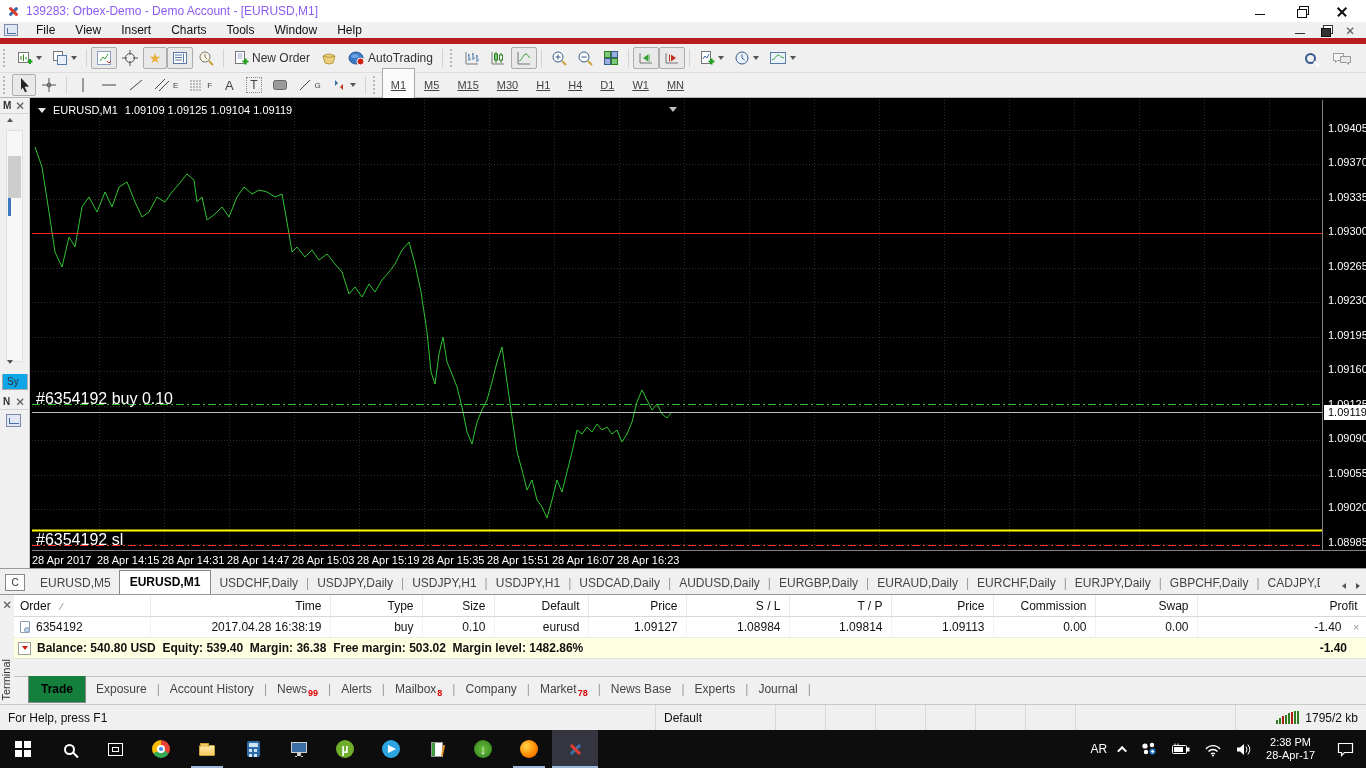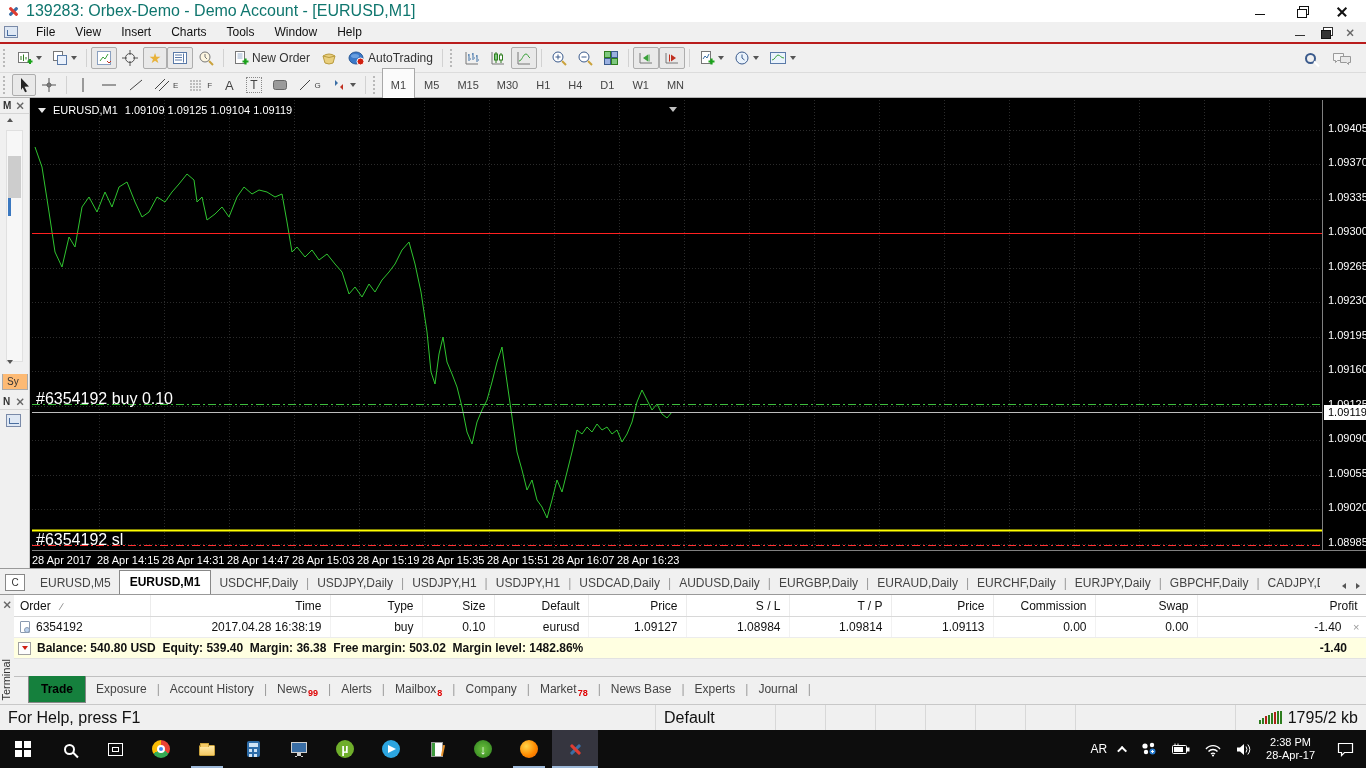--- a/index.html
+++ b/index.html
@@ -4,68 +4,68 @@
 <style>
   * { box-sizing:border-box; margin:0; padding:0; }
   html,body { width:1366px; height:768px; overflow:hidden; font-family:"Liberation Sans",sans-serif; font-size:12px; color:#222; background:#000; }
 
   
   .titlebar { height:22px; background:#fff; display:flex; align-items:center; padding:0 6px; }
   .app-logo { width:14px; height:14px; position:relative; margin-right:6px; }
   .app-logo i, .mt4-glyph i { position:absolute; left:2px; top:6px; width:11px; height:3px; border-radius:1px; }
   .app-logo i.r, .mt4-glyph i.r { background:#e03c31; transform:rotate(45deg); }
   .app-logo i.b, .mt4-glyph i.b { background:#3a6ea5; transform:rotate(-45deg); }
-  .title-text { font-size:16px; color:#0f766e; }
+  .title-text { font-size:12px; color:#8b5cf6; }
   .win-controls { margin-left:auto; display:flex; align-items:center; gap:28px; padding-right:12px; }
   .wc { width:14px; height:12px; position:relative; cursor:default; }
   .wc-min::after { content:""; position:absolute; left:2px; right:2px; bottom:2px; height:1px; background:#111; }
   .wc-restore::before { content:""; position:absolute; left:4px; top:1px; width:8px; height:7px; border:1px solid #111; background:#fff; }
   .wc-restore::after { content:""; position:absolute; left:2px; top:4px; width:8px; height:7px; border:1px solid #111; background:#fff; }
   .xicon { position:relative; width:11px; height:11px; display:inline-block; }
   .xicon::before, .xicon::after { content:""; position:absolute; left:-1px; top:5px; width:12px; height:1.6px; background:#111; }
   .xicon::before { transform:rotate(45deg); } .xicon::after { transform:rotate(-45deg); }
   .xicon.small { transform:scale(.7); } .xicon.gray::before,.xicon.gray::after { background:#666; }
 
   
-  .menubar { height:22px; background:#f0f0f0; display:flex; align-items:center; border-bottom:2px solid #b91c1c; }
+  .menubar { height:22px; background:#f0f0f0; display:flex; align-items:center; border-bottom:6px solid #b91c1c; }
   .menu-chart-icon { width:14px; height:12px; border:1px solid #7a8aa8; background:#dfe8f4; margin:0 8px 0 4px; position:relative; }
   .menu-chart-icon::after { content:""; position:absolute; left:2px; top:3px; width:8px; height:5px; border-bottom:1px solid #4a6ea0; border-left:1px solid #4a6ea0; }
   .menu-item { padding:3px 10px; color:#111; }
   .child-controls { margin-left:auto; display:flex; gap:12px; padding-right:10px; align-items:center; }
   .wc.dark::after { background:#333; } .wc.dark::before { border-color:#333; }
 
   
   .toolbar { background:#f0f0f0; display:flex; align-items:center; }
   #toolbar1 { height:28px; }
   #toolbar2 { height:26px; border-top:1px solid #dcdcdc; border-bottom:1px solid #b5b5b5; }
   .grip { width:5px; height:18px; border-left:2px dotted #b9b9b9; margin:0 4px 0 3px; }
   .sep { width:1px; height:18px; background:#d2d2d2; margin:0 4px; }
   .tbtn { height:22px; min-width:24px; display:flex; align-items:center; justify-content:center; gap:3px; padding:0 4px; border:1px solid transparent; border-radius:2px; color:#333; white-space:nowrap; }
   .tbtn.pressed { background:#e9e9e9; border-color:#adadad; }
   .tbtn svg { display:block; }
-  .tf-btn { height:20px; padding:16px 8px; font-size:11px; color:#444; border:1px solid transparent; display:flex; align-items:center; }
+  .tf-btn { height:20px; padding:16px 8px; font-size:11px; color:#444; border:1px solid transparent; display:flex; align-items:center;text-decoration:underline; }
   .tf-btn.pressed { background:#fbfbfb; border-color:#a8a8a8; }
   .tri { width:0; height:0; display:inline-block; }
   .tri.down { border-left:3px solid transparent; border-right:3px solid transparent; border-top:4px solid #555; }
   .tri.up { border-left:3px solid transparent; border-right:3px solid transparent; border-bottom:4px solid #555; }
   .tri.left { border-top:3px solid transparent; border-bottom:3px solid transparent; border-right:4px solid #555; }
   .tri.right { border-top:3px solid transparent; border-bottom:3px solid transparent; border-left:4px solid #555; }
   .tool-glyph { font-size:12px; color:#444; }
   .toolbar-right { margin-left:auto; display:flex; gap:16px; padding-right:14px; align-items:center; }
 
   
   .main { display:flex; height:470px; background:#000; }
   .dock { width:30px; background:#f0f0f0; border-right:1px solid #c8c8c8; position:relative; font-size:10px; color:#333; flex:none; }
   .dock-header { height:16px; display:flex; align-items:center; justify-content:space-between; padding:0 3px; border-bottom:1px solid #d5d5d5; background:#f0f0f0; }
   .dock .scroll-up { position:absolute; top:20px; left:7px; }
   .dock .scroll-track { position:absolute; top:32px; left:6px; width:17px; height:232px; background:#f7f7f7; border:1px solid #e0e0e0; }
   .dock .scroll-thumb { position:absolute; top:25px; left:1px; width:13px; height:42px; background:#cdcdcd; }
   .dock .scroll-blue { position:absolute; top:42px; left:0px; width:3px; height:18px; background:#3b78c0; }
   .dock .scroll-down { position:absolute; top:262px; left:7px; }
-  .dock .sy-tab { position:absolute; top:276px; left:2px; width:26px; height:16px; background:#fdba74; border:1px solid #aaa; border-top:none; padding:2px 0 0 4px; }
+  .dock .sy-tab { position:absolute; top:276px; left:2px; width:26px; height:16px; background:#0ea5e9; border:1px solid #aaa; border-top:none; padding:2px 0 0 4px; }
   .dock .nav-header { position:absolute; top:296px; left:0; width:29px; }
   .dock .nav-icon { position:absolute; top:316px; left:6px; width:15px; height:13px; border:1px solid #7a8aa8; background:#dfe8f4; }
   .dock .nav-icon::after { content:""; position:absolute; left:2px; top:3px; width:9px; height:5px; border-bottom:1px solid #4a6ea0; border-left:1px solid #4a6ea0; }
 
   .chart-wrap { position:relative; flex:1; background:#000; }
   .plot { position:absolute; left:2px; top:2px; right:44px; height:448px; }
   .plot svg { position:absolute; left:0; top:0; }
   .chart-header { position:absolute; left:6px; top:4px; color:#fff; font-size:11px; display:flex; align-items:center; gap:7px; }
   .oct-tri { border-left:4px solid transparent; border-right:4px solid transparent; border-top:5px solid #e8e8e8; }
   .order-label { position:absolute; color:#fff; font-size:16px; white-space:nowrap; }
@@ -105,21 +105,21 @@
   .balance-text { white-space:pre; }
   .balance-profit { margin-left:auto; }
   .balance-filler { height:18px; background:#f0f0f0; border-top:1px solid #e2e2e2; }
   .terminal-tabs { position:absolute; left:14px; right:0; bottom:0; height:28px; background:#f0f0f0; border-top:1px solid #c0c0c0; display:flex; align-items:flex-start; padding-left:14px; }
   .t-tab { padding:5px 10px; color:#444; white-space:nowrap; }
   .t-tab.active { background:#15803d; border:1px solid #888; border-top:none; margin-top:-1px; font-weight:bold; color:#000; padding:6px 12px; }
   .t-sep { color:#999; padding:5px 0; }
   .badge { color:#e00000; font-size:9px; font-weight:bold; position:relative; top:3px; margin-left:1px; }
 
   
-  .statusbar { height:26px; background:#f0f0f0; border-top:1px solid #c8c8c8; display:flex; align-items:stretch; font-size:16px; color:#111; }
+  .statusbar { height:26px; background:#f0f0f0; border-top:1px solid #c8c8c8; display:flex; align-items:stretch; font-size:12px; color:#111; }
   .sb-cell { display:flex; align-items:center; padding:0 8px; border-right:1px solid #d8d8d8; }
   .sb-help { width:656px; }
   .sb-profile { width:120px; }
   .sb-empty { width:50px; }
   .sb-traffic { margin-left:auto; width:131px; justify-content:flex-end; gap:6px; border-right:none; border-left:1px solid #d8d8d8; }
   .traffic-bars { display:flex; align-items:flex-end; gap:1px; height:13px; }
   .traffic-bars i { width:2px; background:#2e7d1e; display:block; }
   .traffic-bars i.r { background:#b02018; }
 
   

